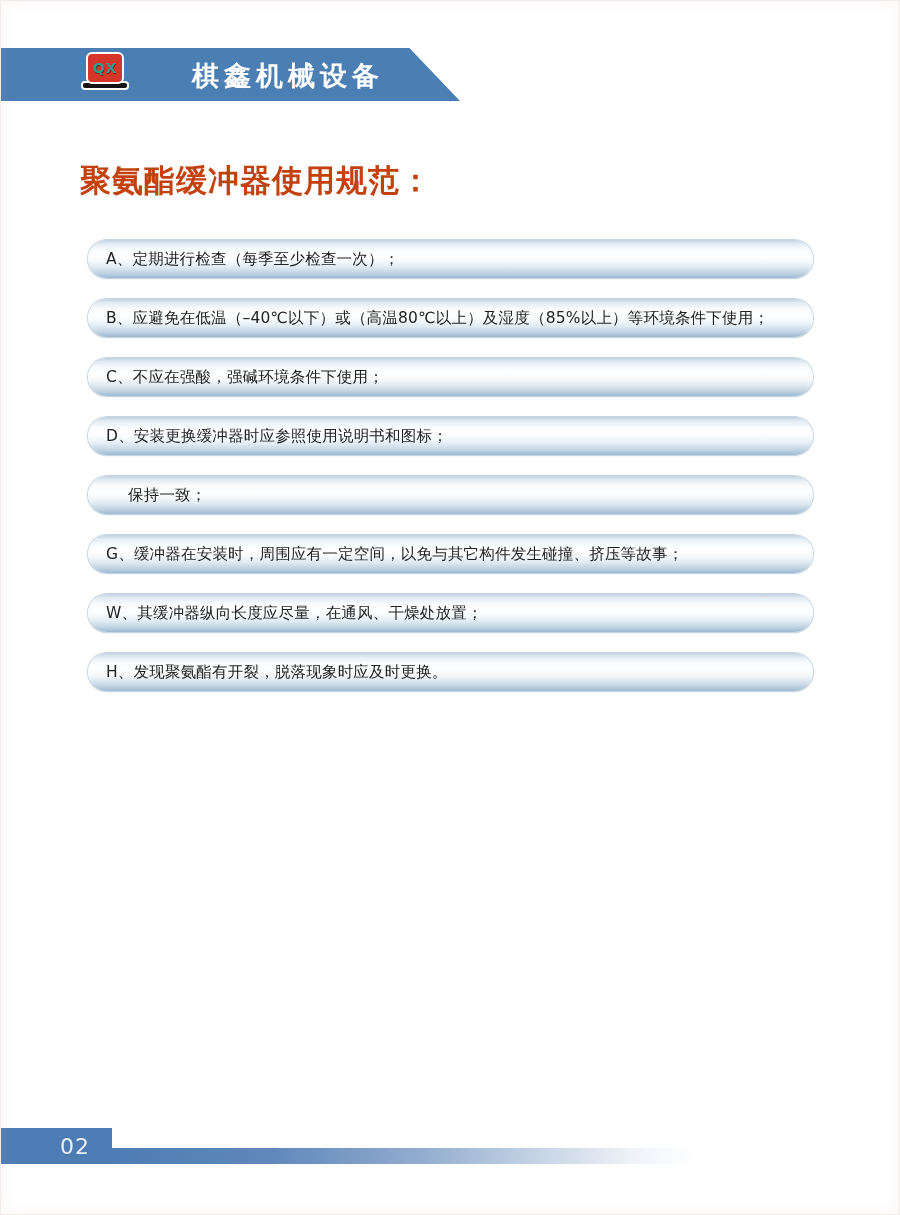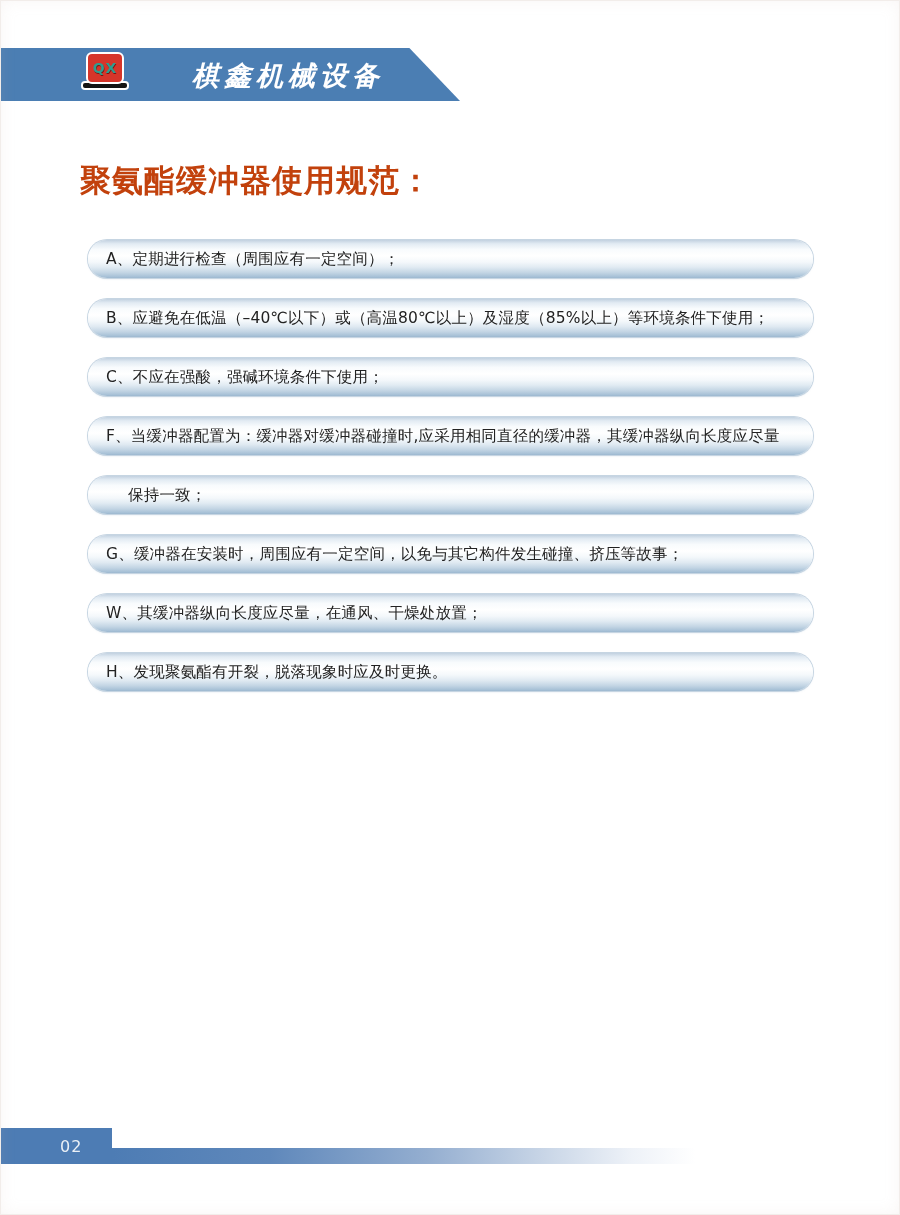--- a/index.html
+++ b/index.html
@@ -45,21 +45,21 @@
   .logo .base {
     position:absolute; left:1px; top:33px;
     width:44px; height:5px;
     background:#141414; border-radius:2px;
     box-shadow: 0 0 0 2px #ffffff;
   }
   .banner-title {
     position:absolute; left:192px; top:10px;
     color:#ffffff;
     font-family:"DejaVu Serif","Liberation Serif",serif;
-    font-weight:bold; font-style:italic;
+    font-weight:bold; 
     font-size:27px; letter-spacing:5px;
     white-space:nowrap;
   }
 
   
   .doc-title {
     position:absolute; left:80px; top:160px;
     font-family:"DejaVu Serif","Liberation Serif",serif;
     font-weight:bold; color:#c2410c;
     font-size:31px; letter-spacing:1px;
@@ -87,21 +87,21 @@
   .pill.indent { padding-left:40px; }
 
   
   .footer-block {
     position:absolute; left:0; top:1128px;
     width:112px; height:36px;
     background:#4d7cb4;
     display:flex; align-items:center;
   }
   .footer-page-number {
-    color:#eaf0f6; font-size:16px; letter-spacing:1px;
+    color:#eaf0f6; font-size:22px; letter-spacing:1px;
     padding-left:60px;
   }
   .footer-bar {
     position:absolute; left:112px; top:1148px;
     width:788px; height:16px;
     background: linear-gradient(90deg,
       #4d7cb4 0%, #5f88bb 20%, #94aed0 40%, #c9d6e7 55%,
       #eef2f8 66%, #ffffff 74%, #ffffff 100%);
   }
 </style>
@@ -116,24 +116,24 @@
       <div class="stamp">
         <span class="stamp-text">QX</span>
       </div>
     </div>
     <div class="banner-title">棋鑫机械设备</div>
   </div>
 
   <h1 class="doc-title">聚氨酯缓冲器使用规范：</h1>
 
   <div class="rules">
-    <div class="pill">A、定期进行检查（周围应有一定空间）；</div>
+    <div class="pill">A、定期进行检查（每季至少检查一次）；</div>
     <div class="pill">B、应避免在低温（–40℃以下）或（高温80℃以上）及湿度（85%以上）等环境条件下使用；</div>
     <div class="pill">C、不应在强酸，强碱环境条件下使用；</div>
-    <div class="pill">F、当缓冲器配置为：缓冲器对缓冲器碰撞时,应采用相同直径的缓冲器，其缓冲器纵向长度应尽量</div>
+    <div class="pill">D、安装更换缓冲器时应参照使用说明书和图标；</div>
     <div class="pill indent">保持一致；</div>
     <div class="pill">G、缓冲器在安装时，周围应有一定空间，以免与其它构件发生碰撞、挤压等故事；</div>
     <div class="pill">W、其缓冲器纵向长度应尽量，在通风、干燥处放置；</div>
     <div class="pill">H、发现聚氨酯有开裂，脱落现象时应及时更换。</div>
   </div>
 
   <div class="footer-block">
     <span class="footer-page-number">02</span>
   </div>
   <div class="footer-bar"></div>

